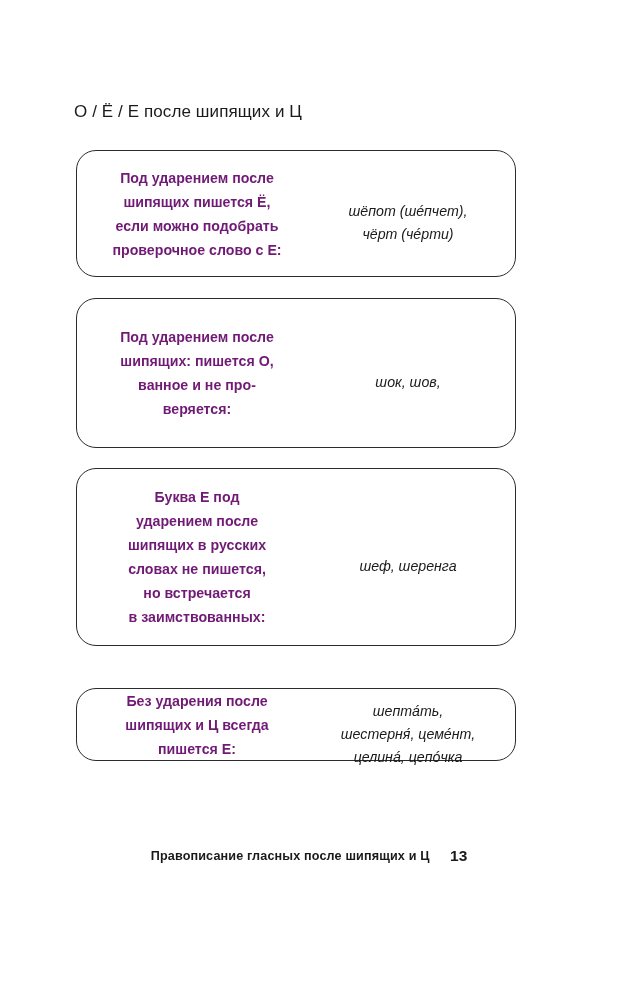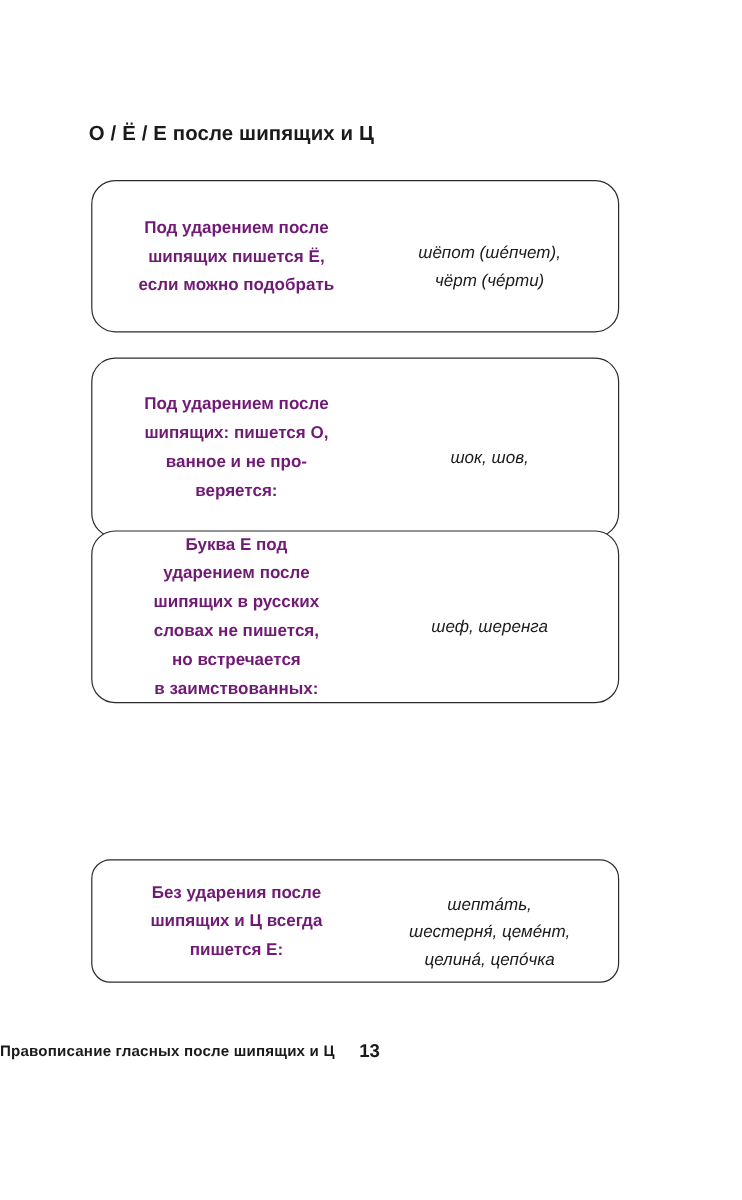--- a/index.html
+++ b/index.html
@@ -21,43 +21,43 @@
     position: absolute;
     inset: 0;
   }
 
   
   .page-title {
     position: absolute;
     left: 74px;
     top: 102px;
     font-size: 17px;
-    font-weight: bold;
+    font-weight: normal;
     letter-spacing: 0.1px;
     color: #1a1a1a;
     white-space: nowrap;
   }
 
   
   .rule-box {
     position: absolute;
     left: 76px;
     width: 440px;
     box-sizing: border-box;
     border: 1.6px solid #2b2b2b;
     border-radius: 20px;
     background: #ffffff;
     display: flex;
     flex-direction: row;
     align-items: center;
   }
   .rule-box.b1 { top: 150px; height: 127px; }
   .rule-box.b2 { top: 298px; height: 150px; }
-  .rule-box.b3 { top: 442px; height: 144px; }
-  .rule-box.b4 { top: 716px; height: 103px; border-radius: 16px; }
+  .rule-box.b3 { top: 468px; height: 178px; }
+  .rule-box.b4 { top: 688px; height: 73px; }
 
   .rule-text {
     flex: 0 0 232px;
     padding: 0 6px 0 14px;
     box-sizing: border-box;
     text-align: center;
     font-size: 14.2px;
     font-weight: bold;
     line-height: 24px;
     color: #701a75;
@@ -75,21 +75,22 @@
     color: #1a1a1a;
     margin-top: 19px;
   }
   .rule-examples .ln { display: block; white-space: nowrap; }
 
   
   .footer {
     position: absolute;
     left: 0;
     right: 0;
-    top: 867px;
+    top: 846px;
+    text-align: center;
     white-space: nowrap;
   }
   .footer-title {
     font-size: 12.6px;
     font-weight: bold;
     letter-spacing: 0.15px;
     color: #1a1a1a;
   }
   .footer-pageno {
     font-size: 15.5px;
@@ -104,20 +105,21 @@
 
 <div class="page">
 
   <div class="page-title">О / Ё / Е после шипящих и Ц</div>
 
   <div class="rule-box b1">
     <div class="rule-text">
       <span class="ln">Под ударением после</span>
       <span class="ln">шипящих пишется Ё,</span>
       <span class="ln">если можно подобрать</span>
+      <span class="ln">проверочное слово с Е:</span>
     </div>
     <div class="rule-examples">
       <span class="ln">шёпот (шéпчет),</span>
       <span class="ln">чёрт (чéрти)</span>
     </div>
   </div>
 
   <div class="rule-box b2">
     <div class="rule-text">
       <span class="ln">Под ударением после</span>

